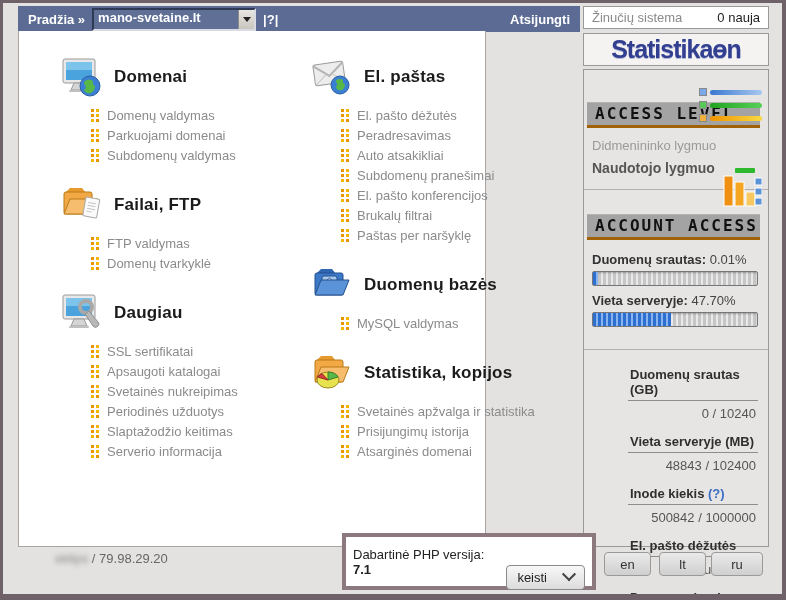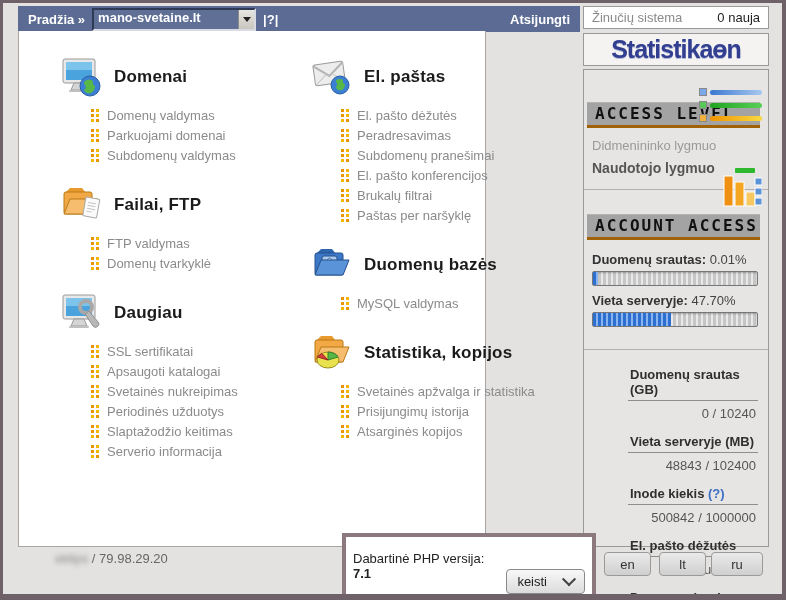--- a/index.html
+++ b/index.html
@@ -76,21 +76,21 @@
   .pfill{height:100%;background:repeating-linear-gradient(90deg,#2d6fd0 0 3px,#8ab4ee 3px 5px);}
   .stats{padding:4px 10px 0 8px;}
   .stat{margin-top:13px;margin-left:36px;}
   .stat-label{font-weight:bold;color:#2f2f2f;border-bottom:1px solid #8f8c8a;padding:0 2px 3px 2px;}
   .stat-label .help{color:#3b6fc4;cursor:pointer;}
   .stat-value{text-align:right;color:#555;padding:5px 2px 0 2px;}
 
   
   .host-line{position:absolute;left:52px;top:548px;font-size:13px;color:#666;}
   .blurred{filter:blur(2.5px);color:#8a8a8a;}
-  .php-highlight{position:absolute;left:339px;top:530px;width:254px;height:66px;box-sizing:border-box;
+  .php-highlight{position:absolute;left:339px;top:530px;width:254px;height:57px;box-sizing:border-box;
         background:#fff;border:4px solid #8b797f;display:flex;align-items:center;justify-content:flex-end;
         gap:9px;padding:0 7px;font-size:13px;color:#222;}
   .keisti-btn{width:82px;height:25px;border:1px solid #8a8a8a;border-radius:4px;
         background:linear-gradient(#f8f8f8,#dcdcdc);display:flex;align-items:center;
         justify-content:space-between;padding:0 10px;box-sizing:border-box;
         font-size:13px;color:#222;cursor:pointer;margin-top:31px;}
   .chev{width:8px;height:8px;border-right:2px solid #444;border-bottom:2px solid #444;
         transform:rotate(45deg) translate(-2px,-2px);}
   .lang-btn{position:absolute;top:549px;height:24px;box-sizing:border-box;
         border:1px solid #9a9a9a;border-radius:4px;background:linear-gradient(#eaeaea,#cfcfcf);
@@ -230,20 +230,24 @@
             <div class="item">
               <span class="dots"></span>
               <span>El. pašto dėžutės</span>
             </div>
             <div class="item">
               <span class="dots"></span>
               <span>Peradresavimas</span>
             </div>
             <div class="item">
               <span class="dots"></span>
+              <span>Auto atsakikliai</span>
+            </div>
+            <div class="item">
+              <span class="dots"></span>
               <span>Subdomenų pranešimai</span>
             </div>
             <div class="item">
               <span class="dots"></span>
               <span>El. pašto konferencijos</span>
             </div>
             <div class="item">
               <span class="dots"></span>
               <span>Brukalų filtrai</span>
             </div>
@@ -287,21 +291,21 @@
             <div class="item">
               <span class="dots"></span>
               <span>Svetainės apžvalga ir statistika</span>
             </div>
             <div class="item">
               <span class="dots"></span>
               <span>Prisijungimų istorija</span>
             </div>
             <div class="item">
               <span class="dots"></span>
-              <span>Atsarginės kopijos</span>
+              <span>Atsarginės domenai</span>
             </div>
           </div>
         </div>
       </div>
   </div>
 
   <div class="msg-box">
     <span class="m-label">Žinučių sistema</span>
     <span class="m-badge">0 nauja</span>
   </div>

